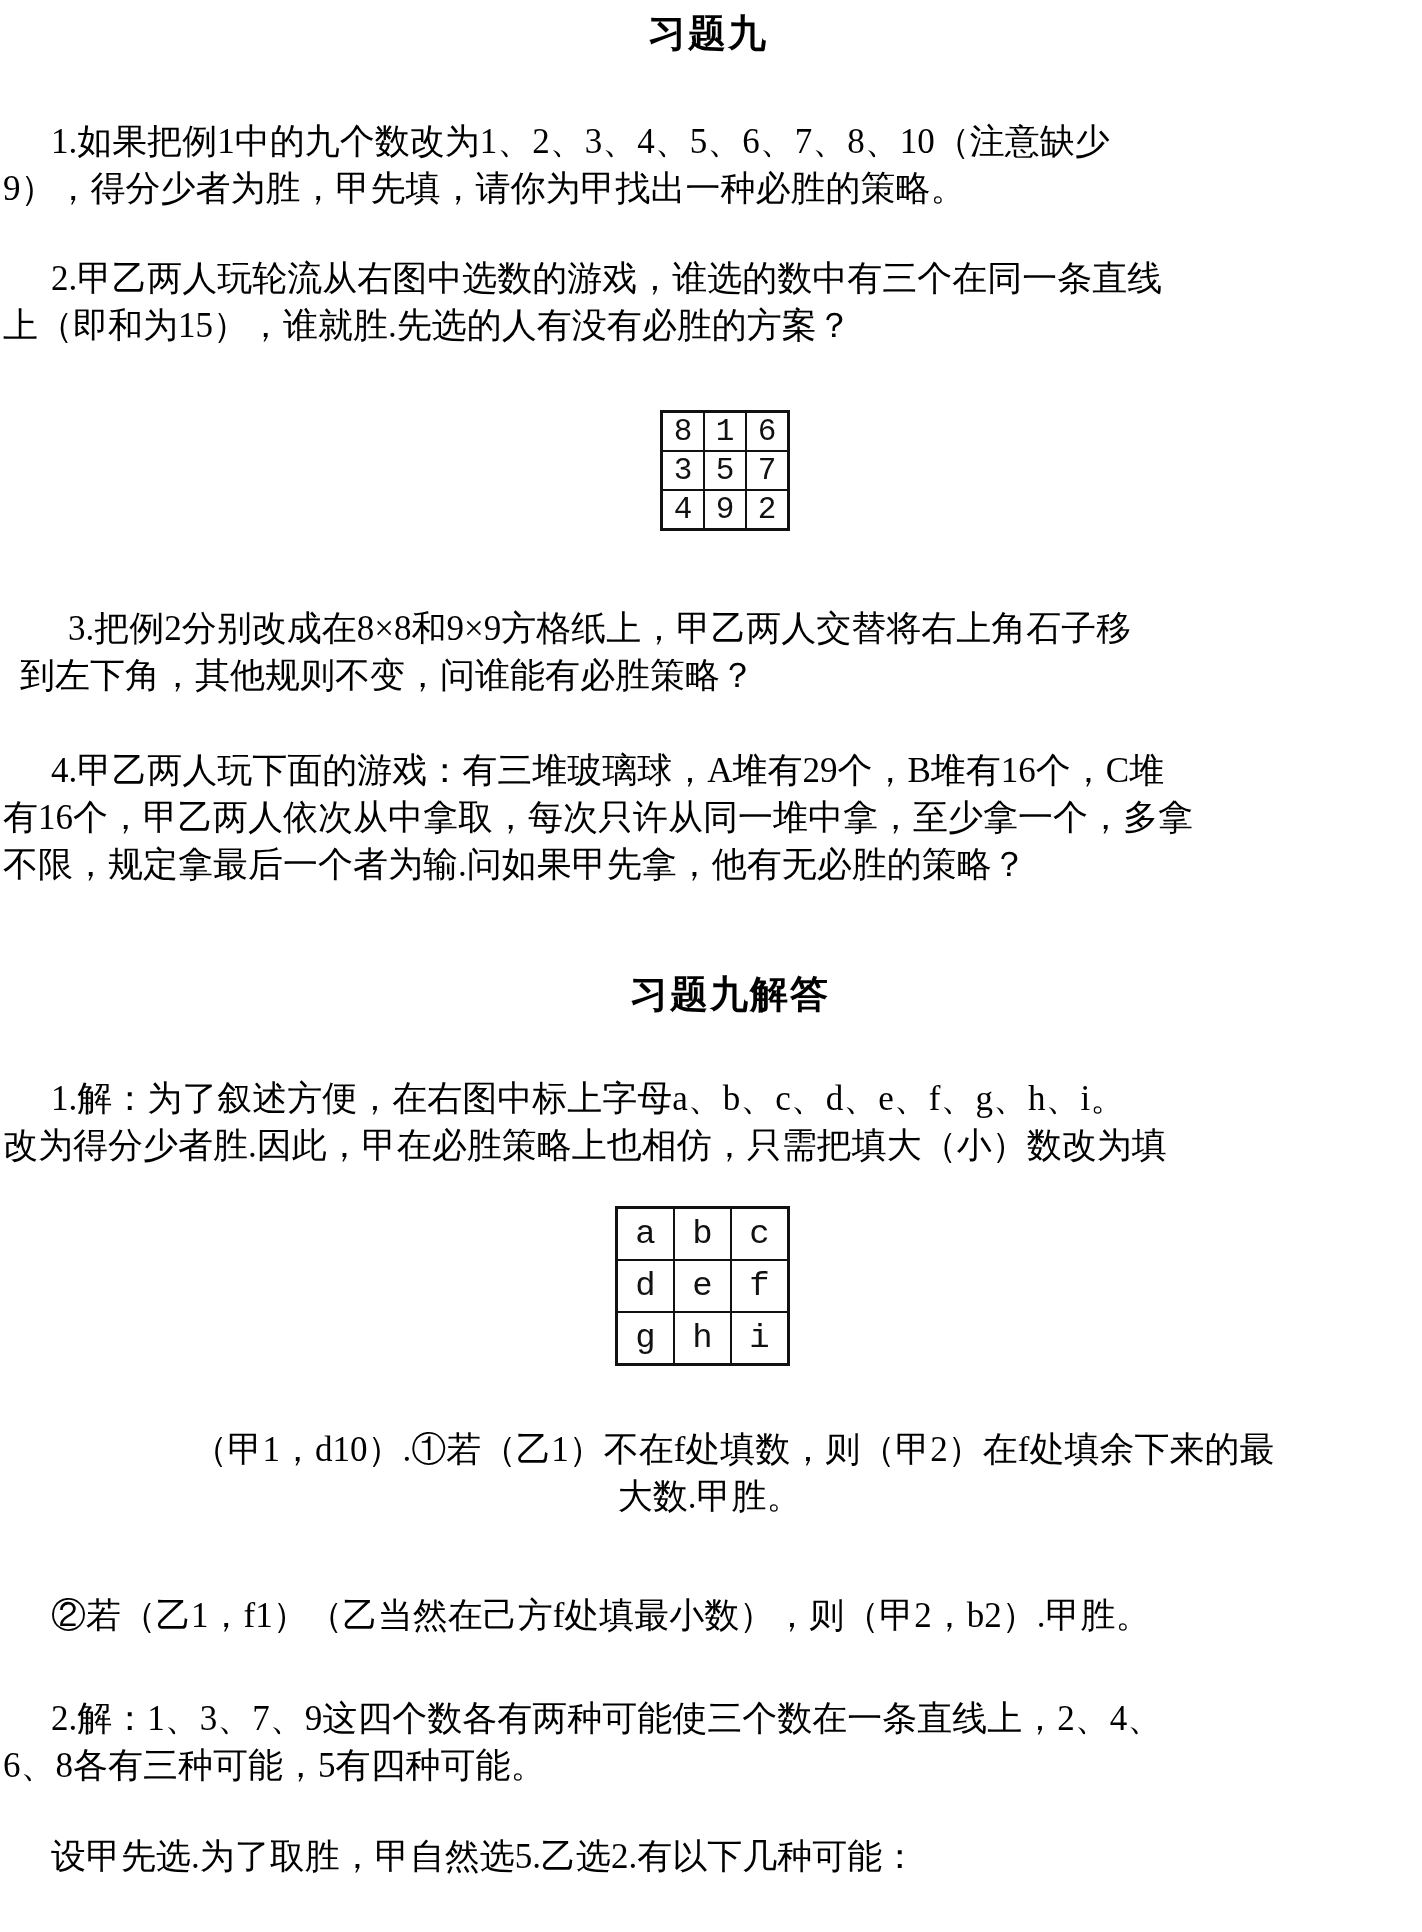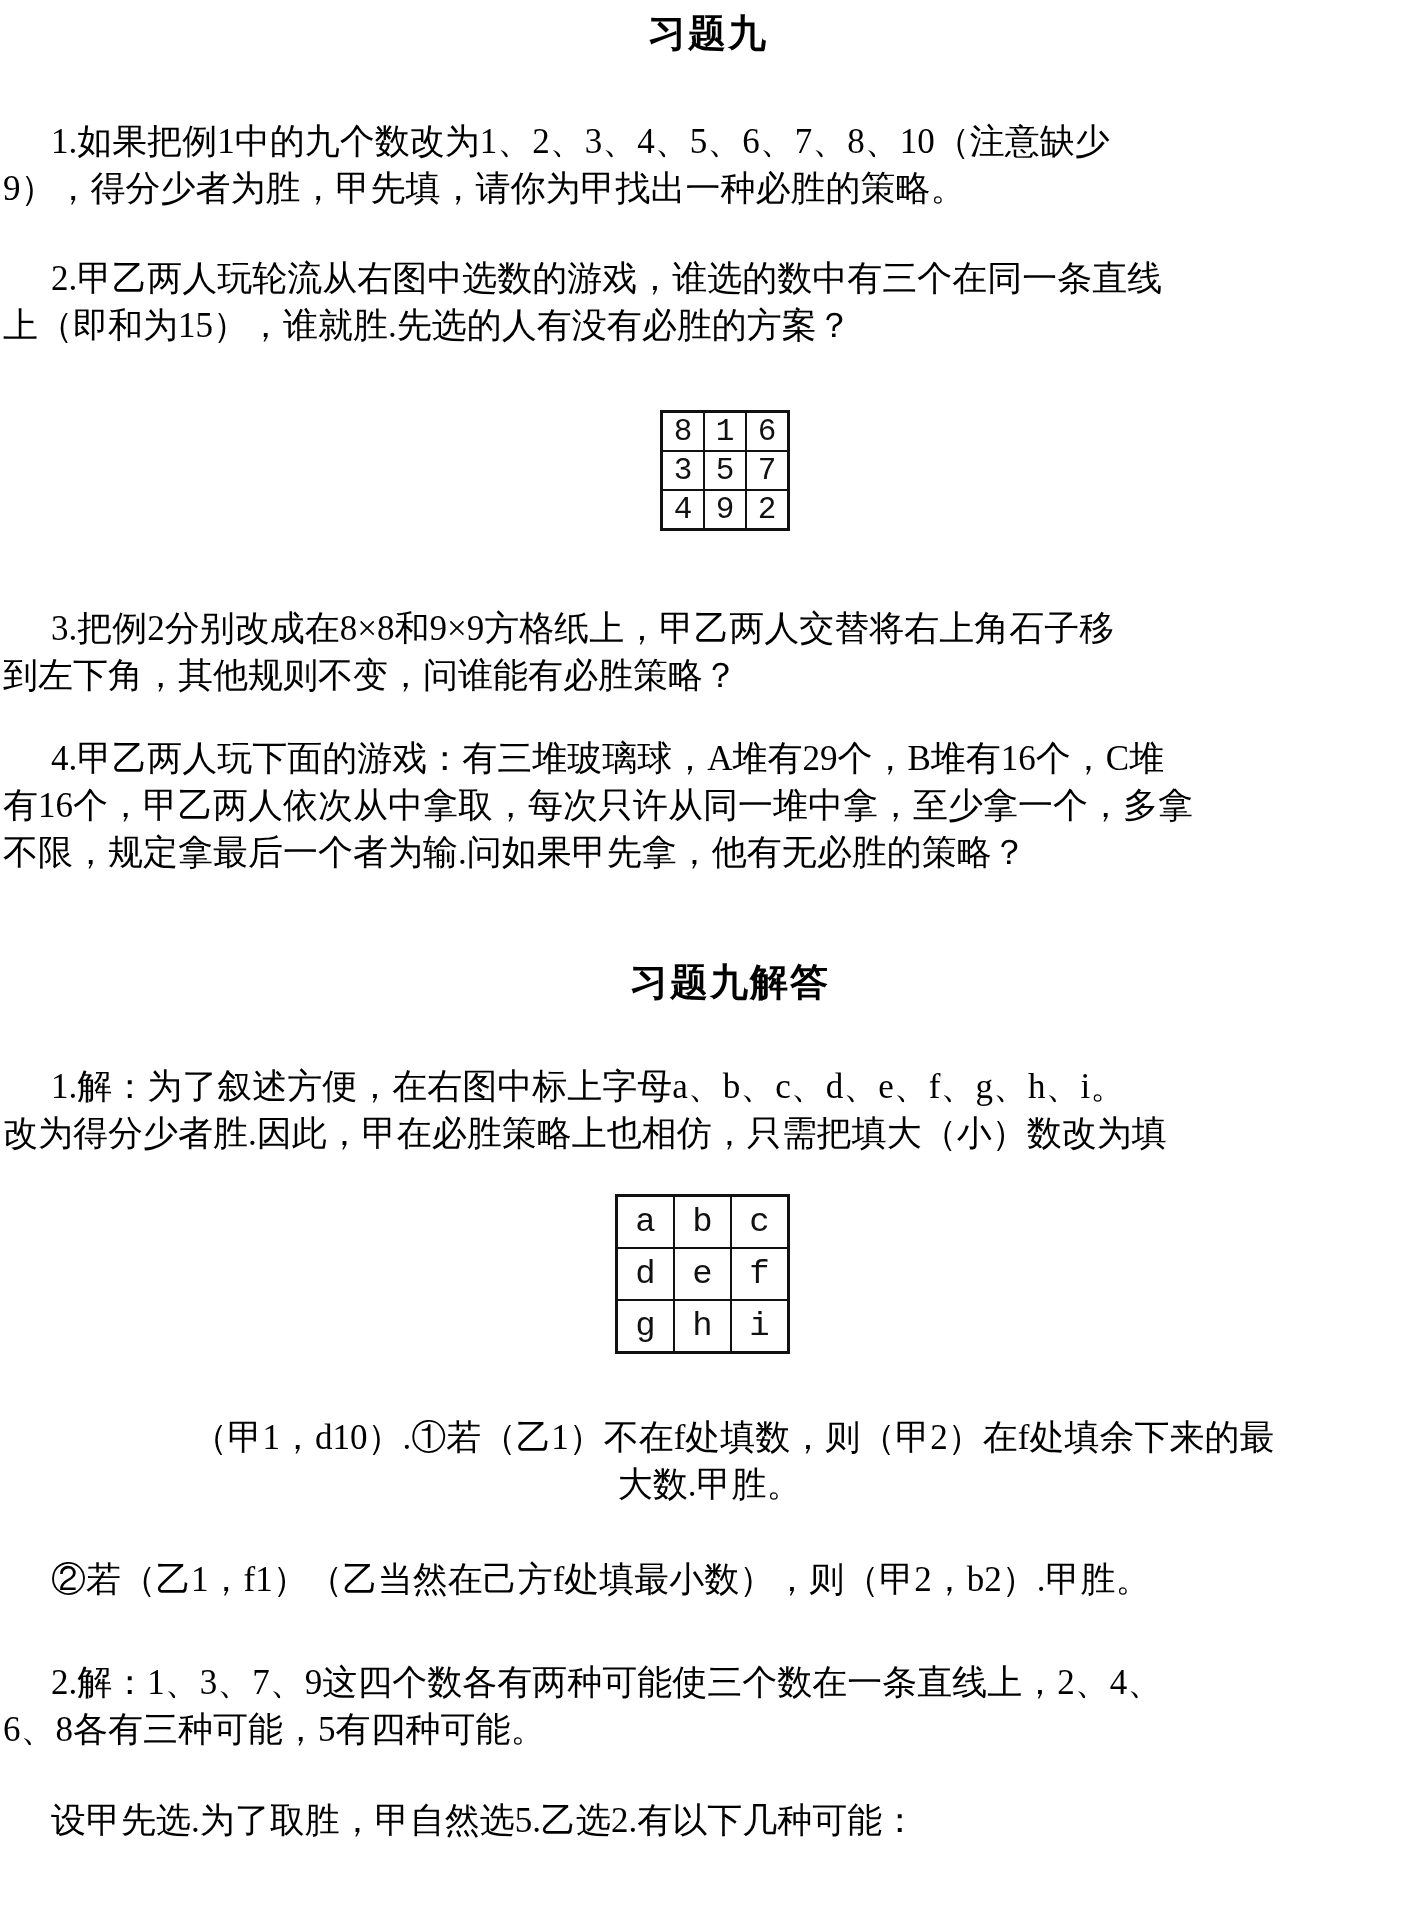--- a/index.html
+++ b/index.html
@@ -31,26 +31,26 @@
     line-height: 47px;
     height: 47px;
     padding-left: 3px;
     white-space: nowrap;
   }
   .line.ind { padding-left: 51px; }
 
   
   .p1 { margin-top: 64px; }
   .p2 { margin-top: 43px; }
-  .p3 { margin-top: 74px; }
-  .p4 { margin-top: 36px; }
+  .p3 { margin-top: 74px; margin-left: 17px; }
+  .p4 { margin-top: 48px; }
   .h2-title { margin-top: 73px; padding-left: 44px; }
   .s1 { margin-top: 60px; }
   .case1 { margin-top: 60px; text-align: center; }
-  .case2 { margin-top: 48px; }
+  .case2 { margin-top: 72px; }
   .s2 { margin-top: 56px; }
   .final { margin-top: 44px; }
 
   table.grid {
     border-collapse: collapse;
     background: #ffffff;
     border: 3px solid #111111;
   }
   table.grid td {
     border: 2px solid #111111;

